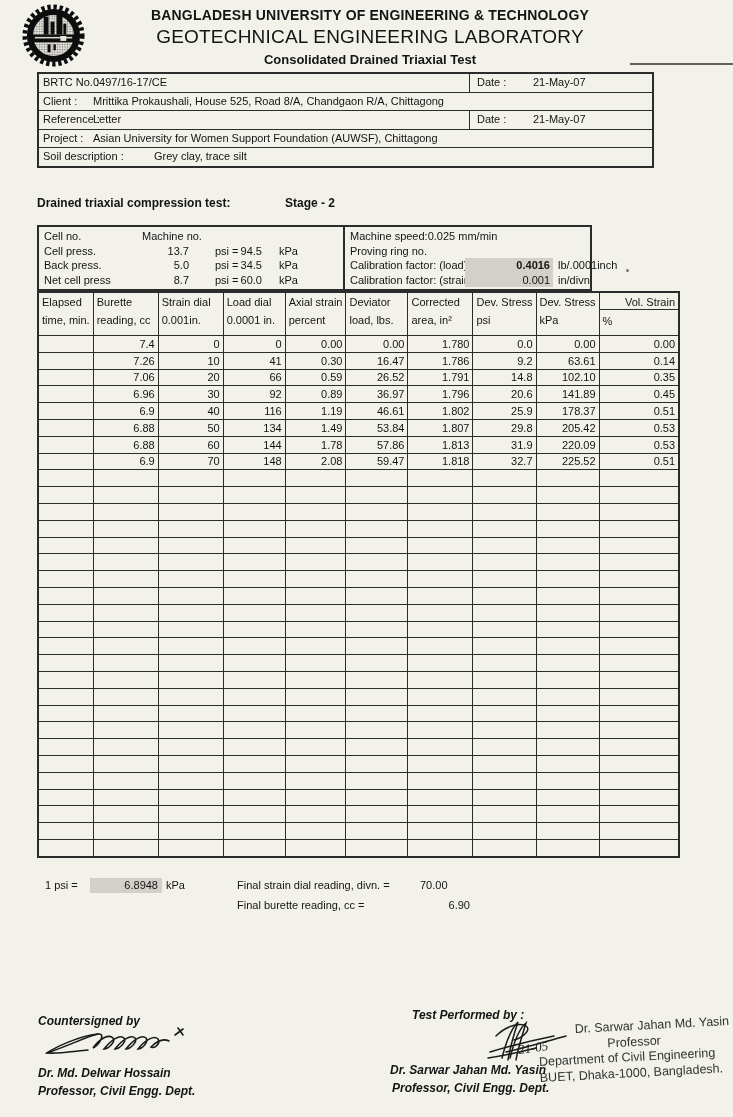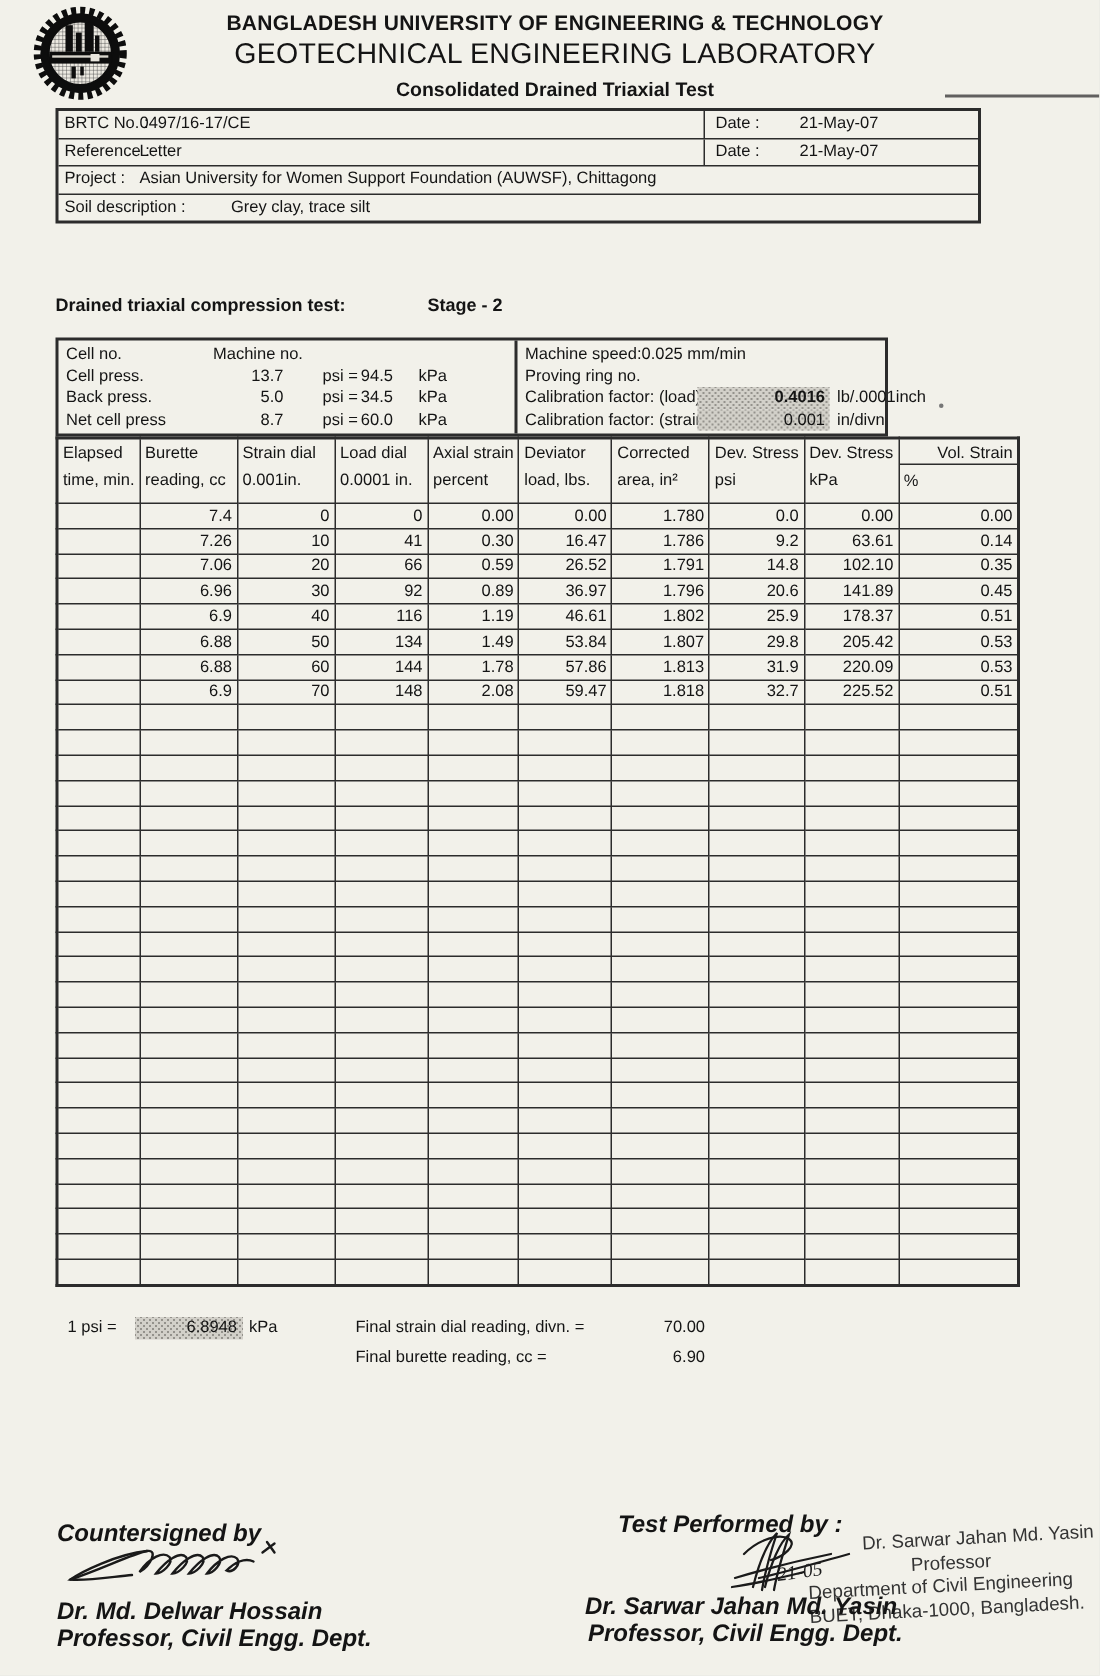--- a/index.html
+++ b/index.html
@@ -65,21 +65,21 @@
   .h-l1, .h-l2 { line-height:14px; height:14px; }
   .h-l2 { margin-top:4px; }
   th.split .h-l1 { border-bottom:1.5px solid #2c2c2c; margin:0 -3px 0 -3px; padding:0 3px;text-align:right; }
   table.results tbody td { height:15.8px; font-size:11px; text-align:right; line-height:14px; }
 
   
   .fline { font-size:11px; white-space:nowrap; }
   .f-shade { left:90px; top:878px; width:72px; height:15px; line-height:15px; text-align:right; padding-right:4px; box-sizing:border-box; font-size:11px; }
 
   
-  .sig-t { font-size:16px; font-weight:bold; font-style:italic; white-space:nowrap; }
+  .sig-t { font-size:12px; font-weight:bold; font-style:italic; white-space:nowrap; }
   .stamp { left:537px; top:1024px; width:192px; transform:rotate(-3deg); transform-origin:left top;
            color:#333; font-size:12.5px; line-height:15.5px; white-space:nowrap; }
   .stamp .s1 { text-align:right; }
   .stamp .s2 { text-align:center; }
   .hand-date { left:518px; top:1040px; font-family:"Liberation Serif", serif; font-style:italic;
                font-size:13px; transform:rotate(-8deg); color:#1c1c1c; }
   .speck { background:#777; border-radius:50%; }
 </style>
 </head>
 <body>
@@ -115,20 +115,24 @@
   <div class="abs hdr-rule"></div>
 
   <div class="abs info-table">
     <div class="irow">
       <span class="ilab">BRTC No. :</span>
       <span class="ival">0497/16-17/CE</span>
       <span class="date-cell">
         <span class="date-lab">Date :</span>
         <span class="date-val">21-May-07</span>
       </span>
+    </div>
+    <div class="irow">
+      <span class="ilab">Client :</span>
+      <span class="ival">Mrittika Prokaushali, House 525, Road 8/A, Chandgaon R/A, Chittagong</span>
     </div>
     <div class="irow">
       <span class="ilab">Reference :</span>
       <span class="ival">Letter</span>
       <span class="date-cell">
         <span class="date-lab">Date :</span>
         <span class="date-val">21-May-07</span>
       </span>
     </div>
     <div class="irow">
@@ -622,21 +626,21 @@
             <td></td>
           </tr>
         </tbody>
       </table>
   </div>
 
   <div class="abs fline" style="left:45px; top:879px;">1 psi =</div>
   <div class="abs f-shade shade">6.8948</div>
   <div class="abs fline" style="left:166px; top:879px;">kPa</div>
   <div class="abs fline" style="left:237px; top:879px;">Final strain dial reading, divn. =</div>
-  <div class="abs fline" style="left:420px; top:879px; width:50px; text-align:right;">70.00</div>
+  <div class="abs fline" style="left:420px; top:879px; width:50px; text-align:left;">70.00</div>
   <div class="abs fline" style="left:237px; top:899px;">Final burette reading, cc =</div>
   <div class="abs fline" style="left:420px; top:899px; width:50px; text-align:right;">6.90</div>
 
   <div class="abs sig-t" style="left:38px; top:1014px;">Countersigned by</div>
   <svg class="abs" style="left:42px; top:1026px; width:160px; height:36px;" viewBox="0 0 160 36">
     <g fill="none" stroke="#1a1a1a" stroke-width="1.6" stroke-linecap="round">
       <path d="M56 8 C 36 10, 12 22, 5 27 C 16 28, 34 25, 46 24"></path>
       <path d="M5 27 C 26 20, 46 10, 56 8 C 64 7, 58 18, 51 22 C 58 12, 67 8, 71 12 C 74 16, 66 23, 62 23 C 69 14, 78 8, 82 12 C 85 16, 77 23, 73 23 C 80 14, 89 8, 93 12 C 96 16, 88 23, 84 23 C 91 14, 100 8, 104 12 C 107 16, 100 23, 96 23 C 103 14, 112 9, 116 13 C 119 17, 113 23, 109 21 C 114 16, 121 12, 127 15"></path>
       <path d="M133 9 l 8 -6 M136 2 l 5 7"></path>
     </g>

